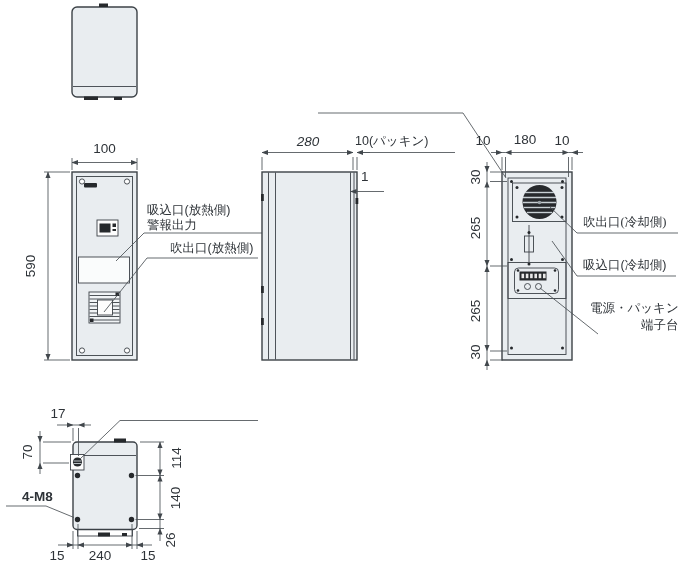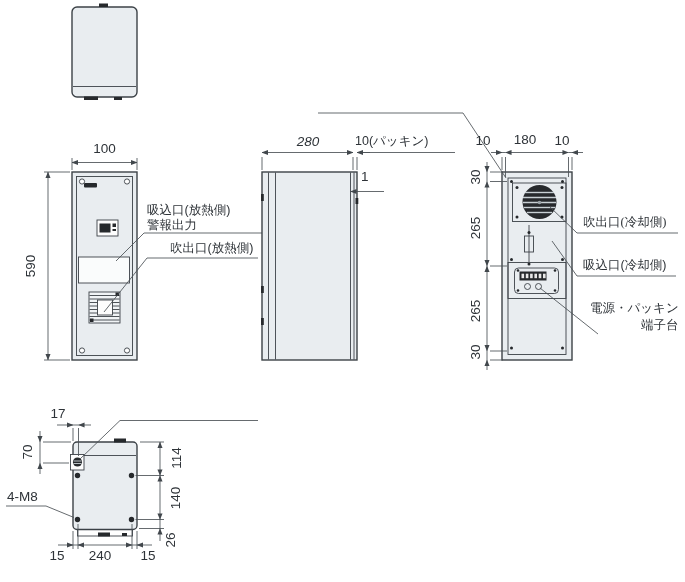--- a/index.html
+++ b/index.html
@@ -258,21 +258,21 @@
 <div class="txt vt" style="left:476px;top:228px;">265</div>
 <div class="txt vt" style="left:476px;top:311px;">265</div>
 <div class="txt vt" style="left:476px;top:352px;">30</div>
 <div class="txt jp la" style="left:583px;top:216px;position:absolute;font-family:Liberation Serif, serif;">吹出口(冷却側)</div>
 <div class="txt jp la" style="left:583px;top:259px;position:absolute;">吸込口(冷却側)</div>
 <div class="txt jp la" style="left:590px;top:302px;position:absolute;">電源・パッキン</div>
 <div class="txt jp la" style="left:641px;top:319px;position:absolute;">端子台</div>
 
 <div class="txt hc" style="left:58px;top:414px;">17</div>
 <div class="txt vt" style="left:28px;top:452px;">70</div>
-<div class="txt la" style="left:7px;top:490px;position:absolute;">4-M8</div>
+<div class="txt la" style="left:22px;top:490px;position:absolute;font-weight:bold;">4-M8</div>
 <div class="txt hc" style="left:57px;top:556px;">15</div>
 <div class="txt hc" style="left:100px;top:556px;">240</div>
 <div class="txt hc" style="left:148px;top:556px;">15</div>
 <div class="txt vt" style="left:177px;top:458px;">114</div>
 <div class="txt vt" style="left:176px;top:498px;">140</div>
 <div class="txt vt" style="left:171px;top:540px;">26</div>
 
 </div>
 
 </body></html>

